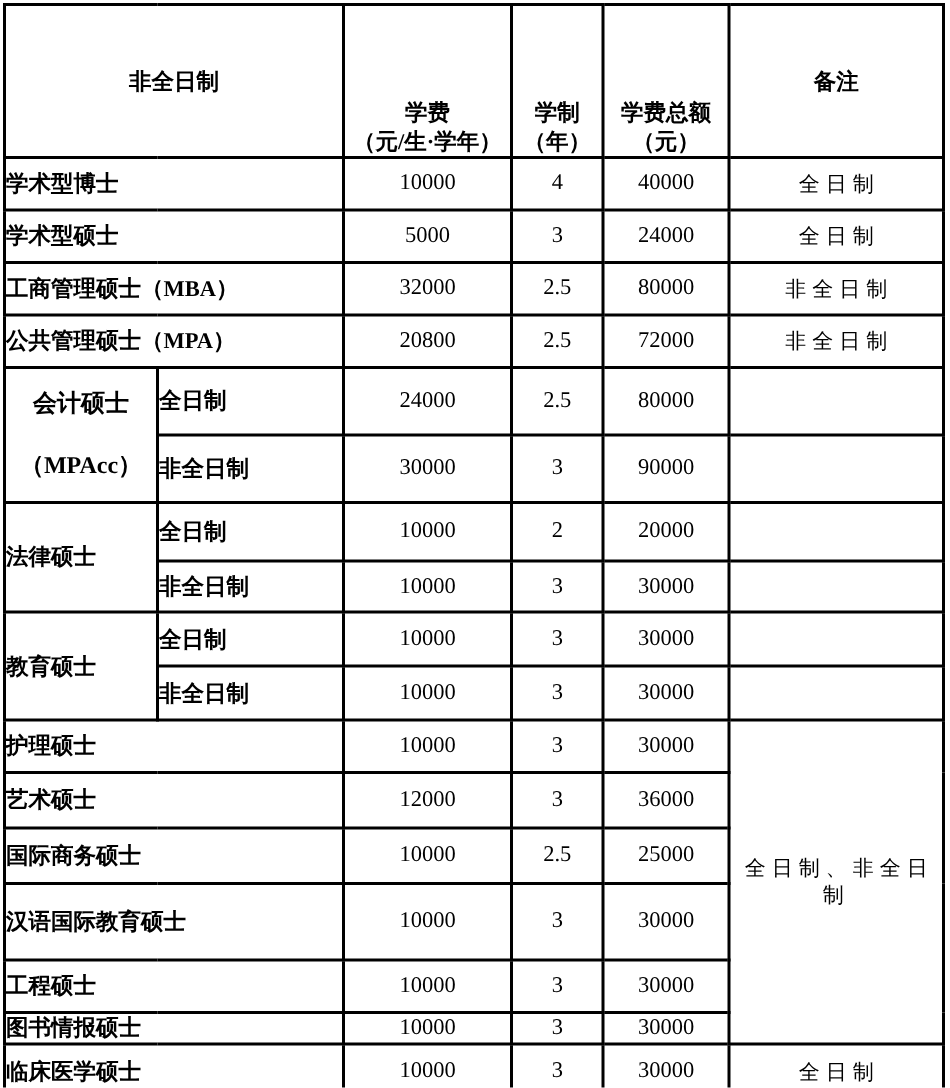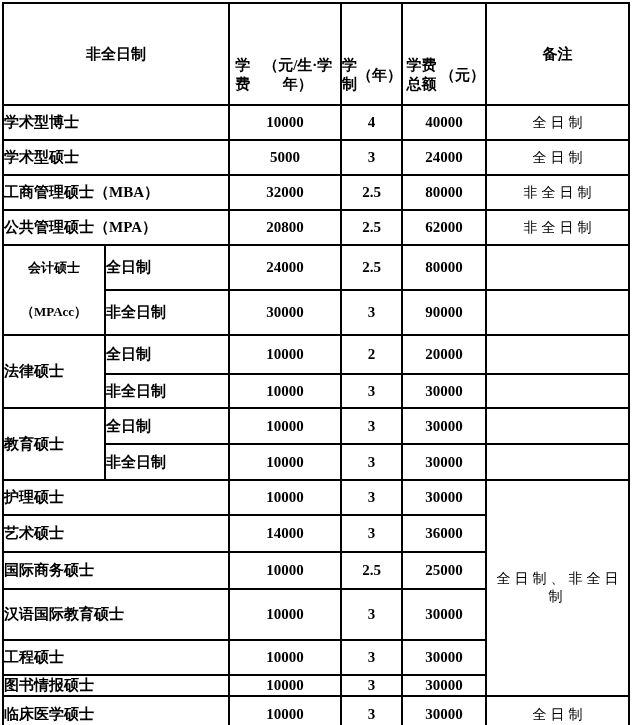--- a/index.html
+++ b/index.html
@@ -25,55 +25,56 @@
   }
   
   td.hd {
     font-weight: 700;
     font-size: 15px;
     text-align: center;
   }
   .h2 {
     height: 58px;
     display: flex;
-    justify-content: space-between;
+    flex-direction: column;
+    justify-content: flex-end;
     align-items: center;
     margin-top: 42px;
   }
   
   td.cat {
     font-weight: 700;
     font-size: 15px;
     text-align: left;
     padding-left: 5px;
   }
   
   td.catc {
     font-weight: 700;
-    font-size: 13px;
+    font-size: 16px;
     text-align: left;
   }
   .vsplit {
     height: 62px;
     display: flex;
     flex-direction: column;
     justify-content: space-between;
     align-items: center;
     margin: 0 auto;
   }
   
   td.sub {
     font-weight: 700;
     font-size: 15px;
     text-align: left;
     padding-left: 5px;
   }
   
   td.num {
-    font-weight: 700;
+    font-weight: 400;
     font-size: 15px;
     text-align: center;
   }
   
   td.note {
     font-weight: 400;
     font-size: 14px;
     text-align: center;
     letter-spacing: 4px;
     text-indent: 4px;
@@ -141,21 +142,21 @@
     <td class="num"><span>32000</span></td>
     <td class="num"><span>2.5</span></td>
     <td class="num"><span>80000</span></td>
     <td class="note"><span>非全日制</span></td>
   </tr>
 
   <tr style="height:35px">
     <td colspan="2" class="cat"><span>公共管理硕士（MPA）</span></td>
     <td class="num"><span>20800</span></td>
     <td class="num"><span>2.5</span></td>
-    <td class="num"><span>62000</span></td>
+    <td class="num"><span>72000</span></td>
     <td class="note"><span>非全日制</span></td>
   </tr>
 
   <tr style="height:45px">
     <td rowspan="2" class="catc">
       <div class="vsplit">
         <span>会计硕士</span>
         <span>（MPAcc）</span>
       </div>
     </td>
@@ -211,21 +212,21 @@
   <tr style="height:35px">
     <td colspan="2" class="cat"><span>护理硕士</span></td>
     <td class="num"><span>10000</span></td>
     <td class="num"><span>3</span></td>
     <td class="num"><span>30000</span></td>
     <td rowspan="6" class="note"><span>全日制、非全日制</span></td>
   </tr>
 
   <tr style="height:37px">
     <td colspan="2" class="cat"><span>艺术硕士</span></td>
-    <td class="num"><span>14000</span></td>
+    <td class="num"><span>12000</span></td>
     <td class="num"><span>3</span></td>
     <td class="num"><span>36000</span></td>
   </tr>
 
   <tr style="height:37px">
     <td colspan="2" class="cat"><span>国际商务硕士</span></td>
     <td class="num"><span>10000</span></td>
     <td class="num"><span>2.5</span></td>
     <td class="num"><span>25000</span></td>
   </tr>

